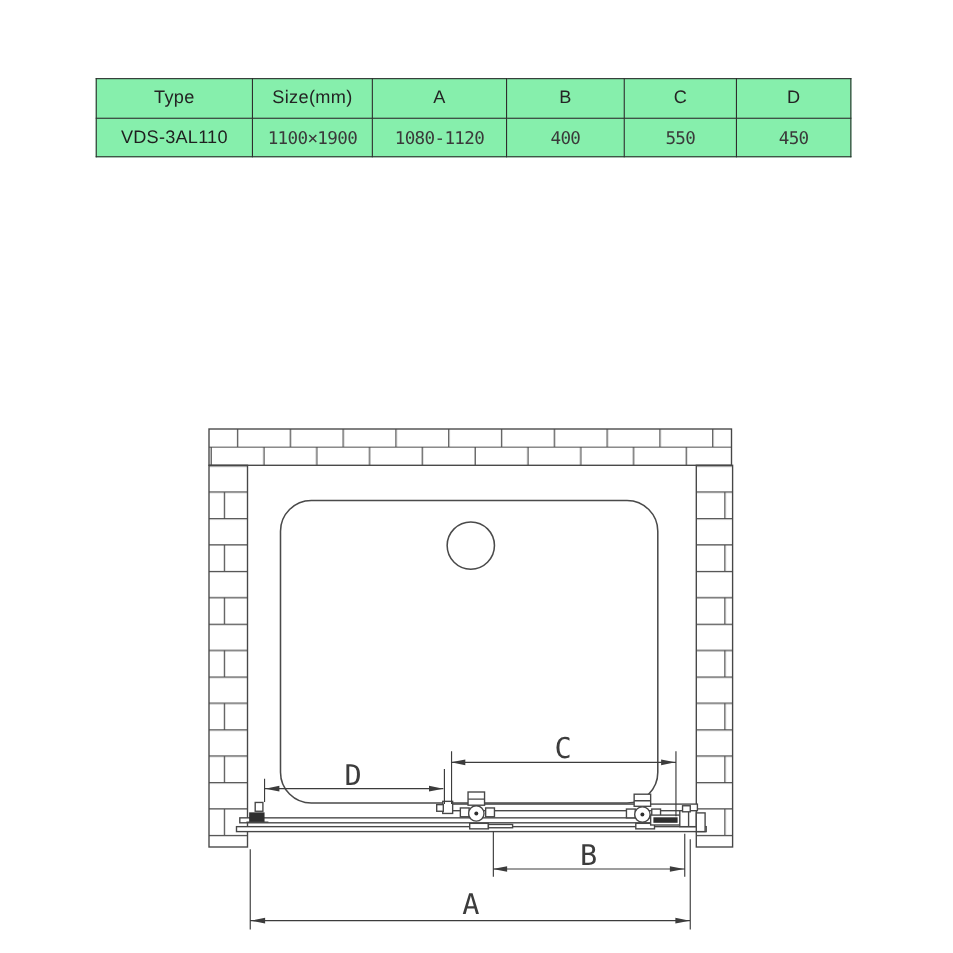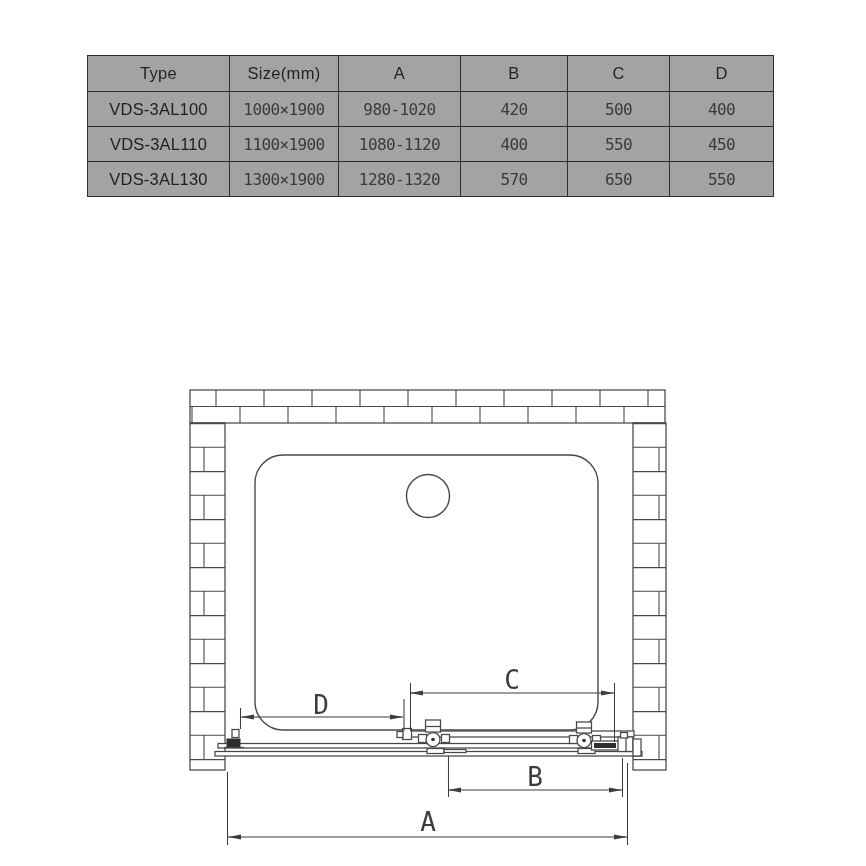--- a/index.html
+++ b/index.html
@@ -2,22 +2,22 @@
 <html><head>
 <meta charset="utf-8">
 <style>
   html,body{margin:0;padding:0;}
   body{
     width:866px;height:866px;position:relative;background:#ffffff;
     font-family:"Liberation Sans",sans-serif;overflow:hidden;
   }
   
   table.spec{
-    position:absolute;left:87px;top:55px;width:686px;
-    border-collapse:collapse;table-layout:fixed;background:#a3a3a3;
+    position:absolute;left:87px;top:71px;width:686px;
+    border-collapse:collapse;table-layout:fixed;background:#86efac;
   }
   table.spec th,table.spec td{
     border:1.6px solid #2e2e2e;text-align:center;vertical-align:middle;padding:0;
     white-space:nowrap;overflow:hidden;
   }
   table.spec th{
     height:35px;font-size:16.5px;font-weight:400;color:#242424;letter-spacing:.3px;
   }
   table.spec td{height:34px;}
   td.type{
@@ -56,42 +56,26 @@
       <th>Type</th>
       <th>Size(mm)</th>
       <th>A</th>
       <th>B</th>
       <th>C</th>
       <th>D</th>
     </tr>
   </thead>
   <tbody>
     <tr>
-      <td class="type">VDS-3AL100</td>
-      <td class="num">1000×1900</td>
-      <td class="num">980-1020</td>
-      <td class="num">420</td>
-      <td class="num">500</td>
-      <td class="num">400</td>
-    </tr>
-    <tr>
       <td class="type">VDS-3AL110</td>
       <td class="num">1100×1900</td>
       <td class="num">1080-1120</td>
       <td class="num">400</td>
       <td class="num">550</td>
       <td class="num">450</td>
-    </tr>
-    <tr>
-      <td class="type">VDS-3AL130</td>
-      <td class="num">1300×1900</td>
-      <td class="num">1280-1320</td>
-      <td class="num">570</td>
-      <td class="num">650</td>
-      <td class="num">550</td>
     </tr>
   </tbody>
 </table>
 
 <svg class="draw" width="866" height="866" viewBox="0 0 866 866">
   <defs>
     <pattern id="brickTop" patternUnits="userSpaceOnUse" x="190" y="390" width="48" height="33">
       <path d="M0 16.5 H48 M26 0 V16.5 M2 16.5 V33" fill="none" stroke="#4a4a4a" stroke-width="1.1"></path>
     </pattern>
     <pattern id="brickSide" patternUnits="userSpaceOnUse" x="190" y="423" width="35" height="48">

